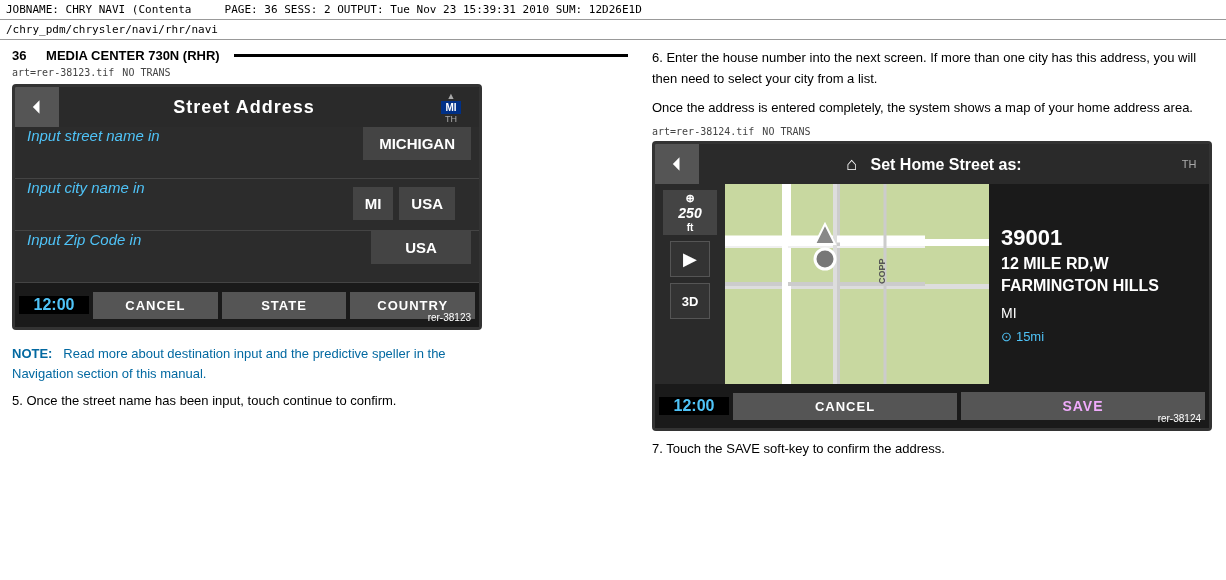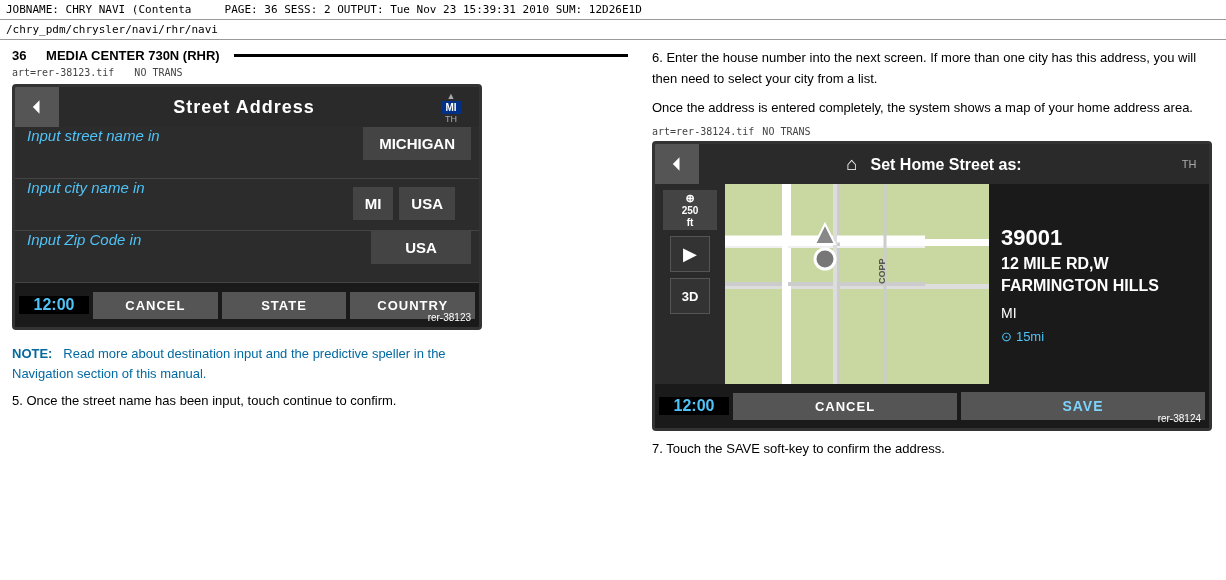--- a/index.html
+++ b/index.html
@@ -344,21 +344,21 @@
       background: #1a1a1a;
       display: flex;
       align-items: center;
       height: 44px;
       padding: 0 4px;
       gap: 4px;
     }
 
     .save-btn {
       background: #555;
-      color: #7dd3fc;
+      color: #f0abfc;
       font-size: 14px;
       font-weight: bold;
       padding: 6px 24px;
       cursor: pointer;
       flex: 2;
       text-align: center;
       letter-spacing: 1px;
     }
 
     .step-text2 {
@@ -402,21 +402,21 @@
 <div class="content-area">
 
   <div class="left-column">
 
     <div class="page-heading-row">
       <span>36</span>
       &nbsp;
       <span>MEDIA CENTER 730N (RHR)</span>
       <div style="flex:1;height:3px;background:#000;margin-left:6px;"></div>
     </div>
-    <div style="display:flex;gap:20px;font-size:10px;color:#444;font-family:monospace;margin-bottom:6px;">
+    <div style="display:flex;gap:8px;font-size:10px;color:#444;font-family:monospace;margin-bottom:6px;">
       <span>art=rer-38123.tif</span>
       <span>NO TRANS</span>
     </div>
 
     <div class="screen-mockup">
 
       <div class="screen-title-bar">
         <div class="screen-back-btn">
           <svg viewBox="0 0 24 24">
               <polygon points="15,4 7,12 15,20"></polygon>
@@ -493,21 +493,21 @@
           <span>Set Home Street as:</span>
         </div>
         <div style="width:40px;display:flex;align-items:center;justify-content:center;color:#aaa;font-size:11px;">TH</div>
       </div>
 
       <div class="map-area">
 
         <div class="map-controls">
           <div style="background:#444;color:#fff;padding:2px 4px;font-size:11px;font-weight:bold;text-align:center;width:54px;">
             <span>⊕</span>
-            <span style="display:block;font-size:10px;">250</span>
+            <span style="display:block;font-size:14px;font-style:italic;">250</span>
             <span style="font-size:10px;">ft</span>
           </div>
           <div class="map-btn" style="font-size:18px;">▶</div>
           <div class="map-btn" style="font-size:13px;font-weight:bold;">3D</div>
         </div>
 
         <div class="map-canvas">
 
           <div class="map-road-h" style="top:55px;left:0;right:0;height:7px;background:#fff;"></div>
           <div class="map-road-h" style="top:100px;left:0;right:0;height:5px;background:#ddd;"></div>

